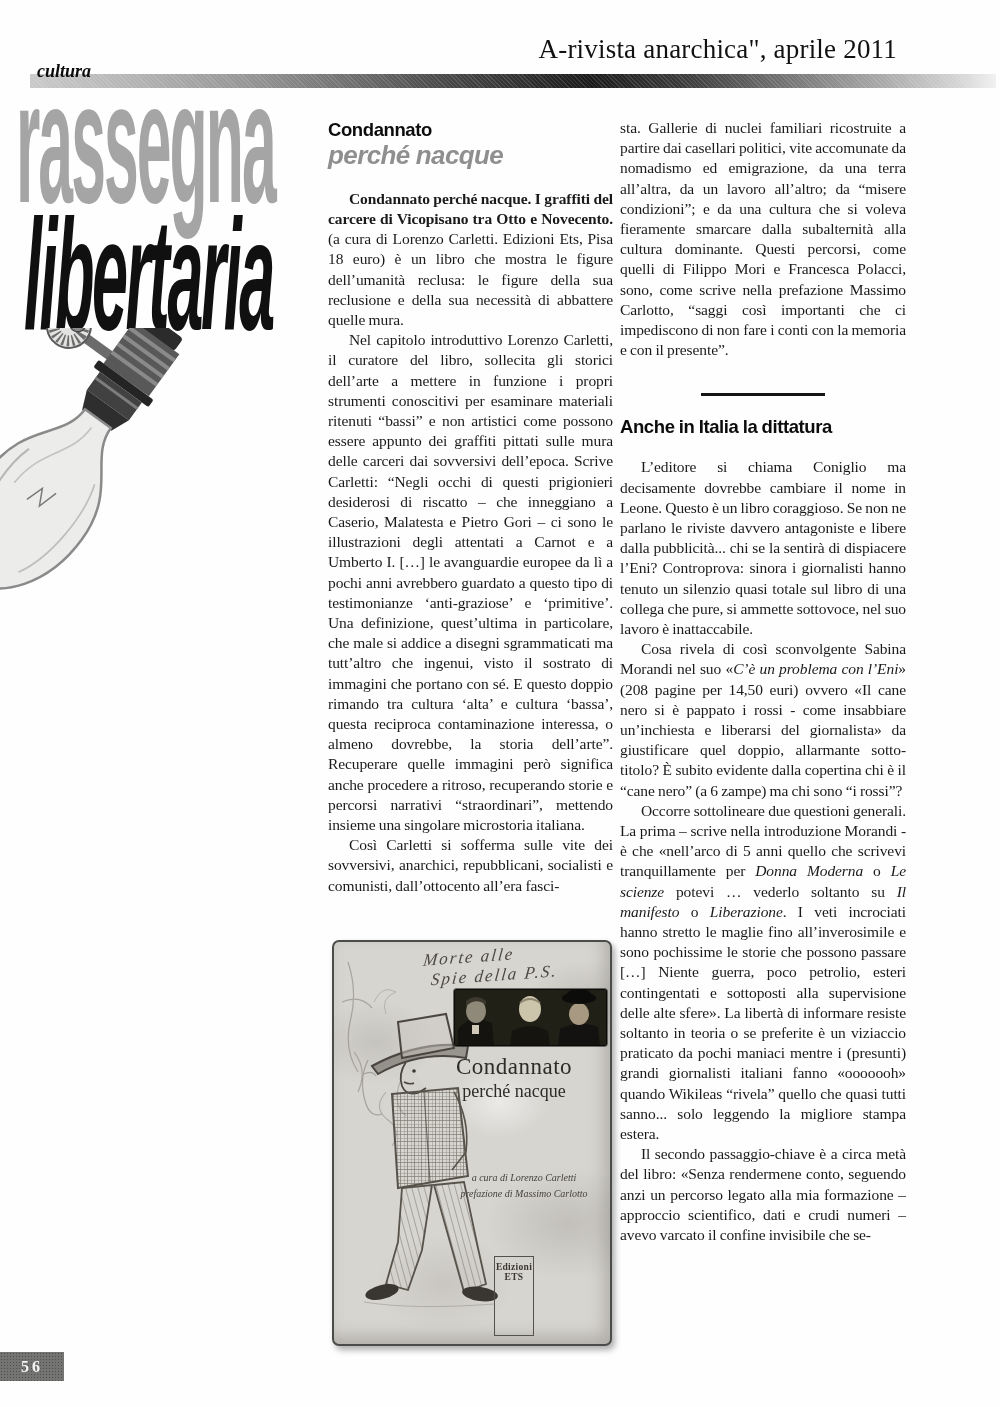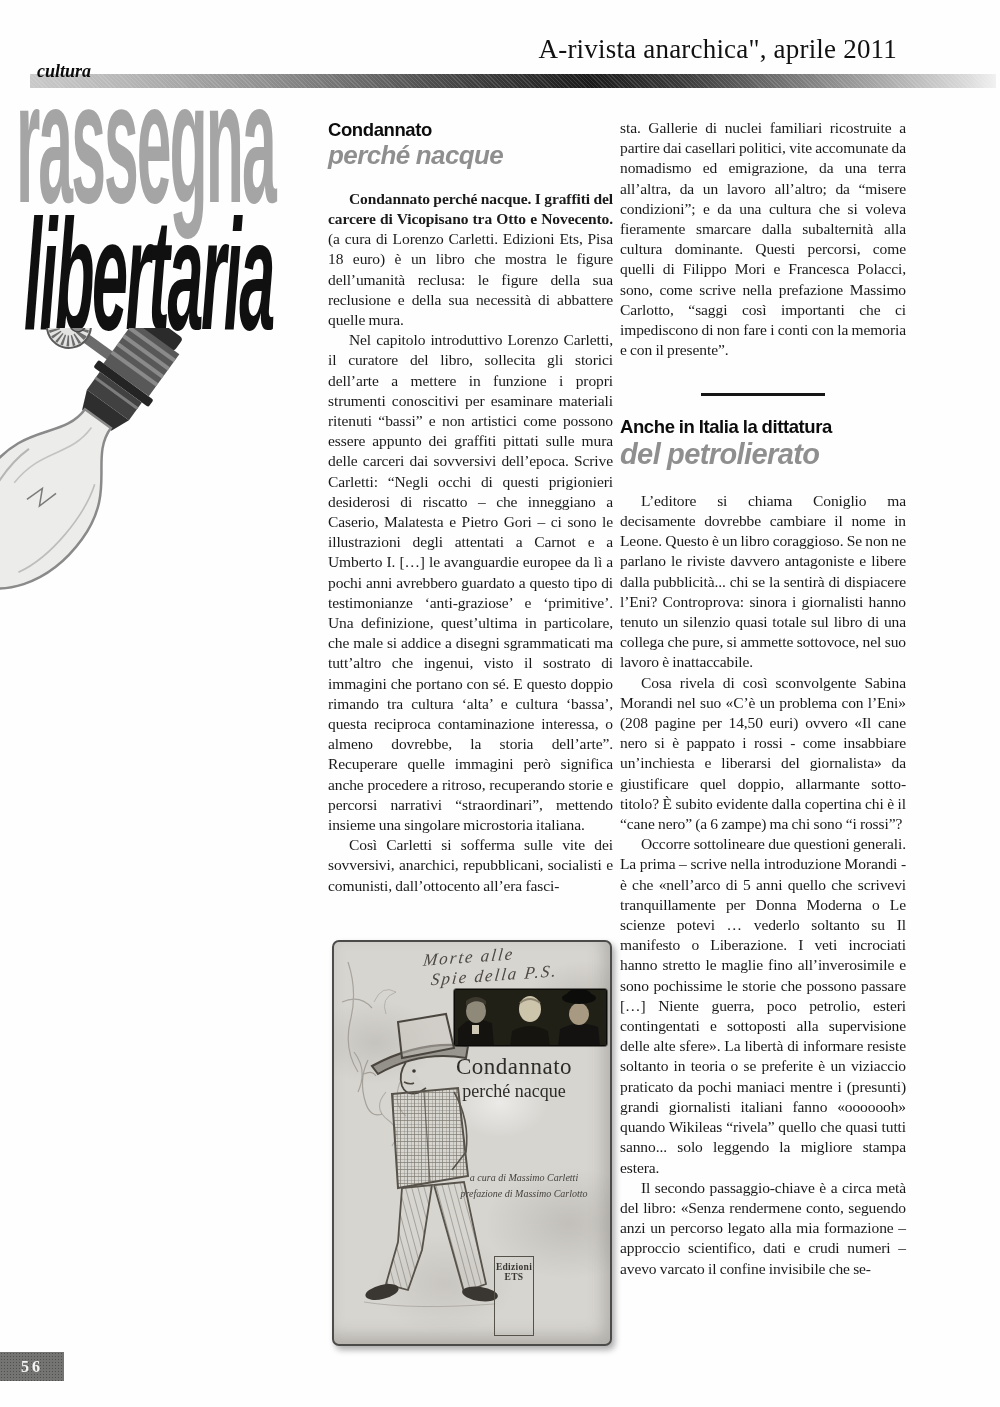--- a/index.html
+++ b/index.html
@@ -33,21 +33,21 @@
   .h-black{font-family:"Liberation Sans",sans-serif;font-weight:bold;font-size:18.5px;
            line-height:1.05;color:#0c0c0c;letter-spacing:-0.4px;}
   .h-gray{font-family:"Liberation Sans",sans-serif;font-weight:bold;font-style:italic;
           color:#8f8f8f;letter-spacing:-0.6px;line-height:1.05;}
   .h-gray.sz1{font-size:26px;margin-top:3px;}
   .h-gray.sz2{font-size:29px;margin-top:3px;}
   .bodyblock{margin-top:19px;}
   .body-p{margin:0;text-align:justify;}
   .body-p.indent{text-indent:21px;}
   .seg-b{font-weight:bold;}
-  .seg-i{}
+  .seg-i{font-style:italic;}
 
   .byline{margin-top:7px;text-align:right;font-weight:bold;font-style:italic;font-size:19px;
           color:#111;}
   .byline-square{display:inline-block;font-style:normal;font-size:16px;margin-right:7px;
                  transform:translateY(-1px);}
   .divider{width:124px;height:2.5px;background:#151515;margin:33px auto 0 auto;}
   .art2-head{margin-top:21px;}
   .bodyblock2{margin-top:21px;}
 
   
@@ -202,36 +202,35 @@
       <ellipse cx="48" cy="350" rx="17" ry="7" fill="#3a3631" transform="rotate(-14 48 350)"></ellipse>
       <ellipse cx="146" cy="352" rx="18" ry="7" fill="#3a3631" transform="rotate(8 146 352)"></ellipse>
       <path d="M30,360 q50,8 130,2" fill="none" stroke="#8f8b83" stroke-width="1" opacity="0.5"></path>
     </svg>
 
     <div class="cover-titleblock">
       <div class="cover-title">Condannato</div>
       <div class="cover-subtitle">perché nacque</div>
     </div>
     <div class="cover-credits">
-      <div>a cura di Massimo Carletti</div>
+      <div>a cura di Lorenzo Carletti</div>
       <div>prefazione di Massimo Carlotto</div>
     </div>
     <div class="cover-publisher">
       <span>Edizioni ETS</span>
     </div>
   </div>
 
   <div class="col col-right">
     <div>
         <p class="body-p"><span>sta. Gallerie di nuclei familiari ricostruite a partire dai casellari politici, vite accomunate da nomadismo ed emigrazione, da una terra all’altra, da un lavoro all’altro; da “misere condizioni”; e da una cultura che si voleva fieramente smarcare dalla subalternità alla cultura dominante. Questi percorsi, come quelli di Filippo Mori e Francesca Polacci, sono, come scrive nella prefazione Massimo Carlotto, “saggi così importanti che ci impediscono di non fare i conti con la memoria e con il presente”.</span></p>
       </div>
     <div class="divider"></div>
     <div class="art2-head">
       <div class="h-black">Anche in Italia la dittatura</div>
-      <div class="h-gray sz2">del petrolierato</div>
     </div>
     <div class="bodyblock2">
         <p class="body-p indent"><span>L’editore si chiama Coniglio ma decisamente dovrebbe cambiare il nome in Leone. Questo è un libro coraggioso. Se non ne parlano le riviste davvero antagoniste e libere dalla pubblicità... chi se la sentirà di dispiacere l’Eni? Controprova: sinora i giornalisti hanno tenuto un silenzio quasi totale sul libro di una collega che pure, si ammette sottovoce, nel suo lavoro è inattaccabile.</span></p>
         <p class="body-p indent"><span>Cosa rivela di così sconvolgente Sabina Morandi nel suo «</span><span class="seg-i">C’è un problema con l’Eni</span><span>» (208 pagine per 14,50 euri) ovvero «Il cane nero si è pappato i rossi - come insabbiare un’inchiesta e liberarsi del giornalista» da giustificare quel doppio, allarmante sotto-titolo? È subito evidente dalla copertina chi è il “cane nero” (a 6 zampe) ma chi sono “i rossi”?</span></p>
         <p class="body-p indent"><span>Occorre sottolineare due questioni generali. La prima – scrive nella introduzione Morandi  - è che «nell’arco di 5 anni quello che scrivevi tranquillamente per </span><span class="seg-i">Donna Moderna</span><span> o </span><span class="seg-i">Le scienze</span><span> potevi … vederlo soltanto su </span><span class="seg-i">Il manifesto</span><span> o </span><span class="seg-i">Liberazione</span><span>. I veti incrociati hanno stretto le maglie fino all’inverosimile e sono pochissime le storie che possono passare […] Niente guerra, poco petrolio, esteri contingentati e sottoposti alla supervisione delle alte sfere». La libertà di informare resiste soltanto in teoria o se preferite è un viziaccio praticato da pochi maniaci mentre i (presunti) grandi giornalisti italiani fanno «ooooooh» quando Wikileas “rivela” quello che quasi tutti sanno... solo leggendo la migliore stampa estera.</span></p>
         <p class="body-p indent"><span>Il secondo passaggio-chiave è a circa metà del libro: «Senza rendermene conto, seguendo anzi un percorso legato alla mia formazione – approccio scientifico, dati e crudi  numeri – avevo varcato il confine invisibile che se-</span></p>
       </div>
   </div>
 
   <div class="page-number">

